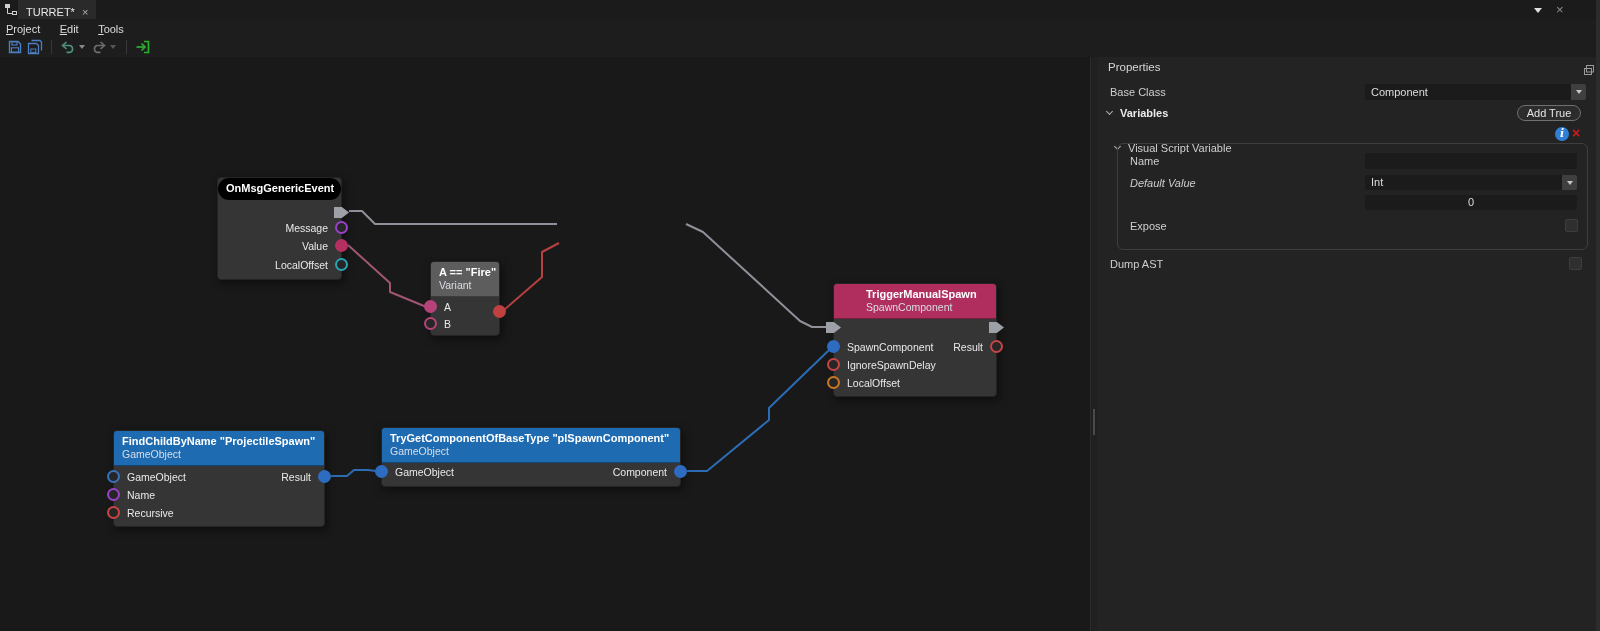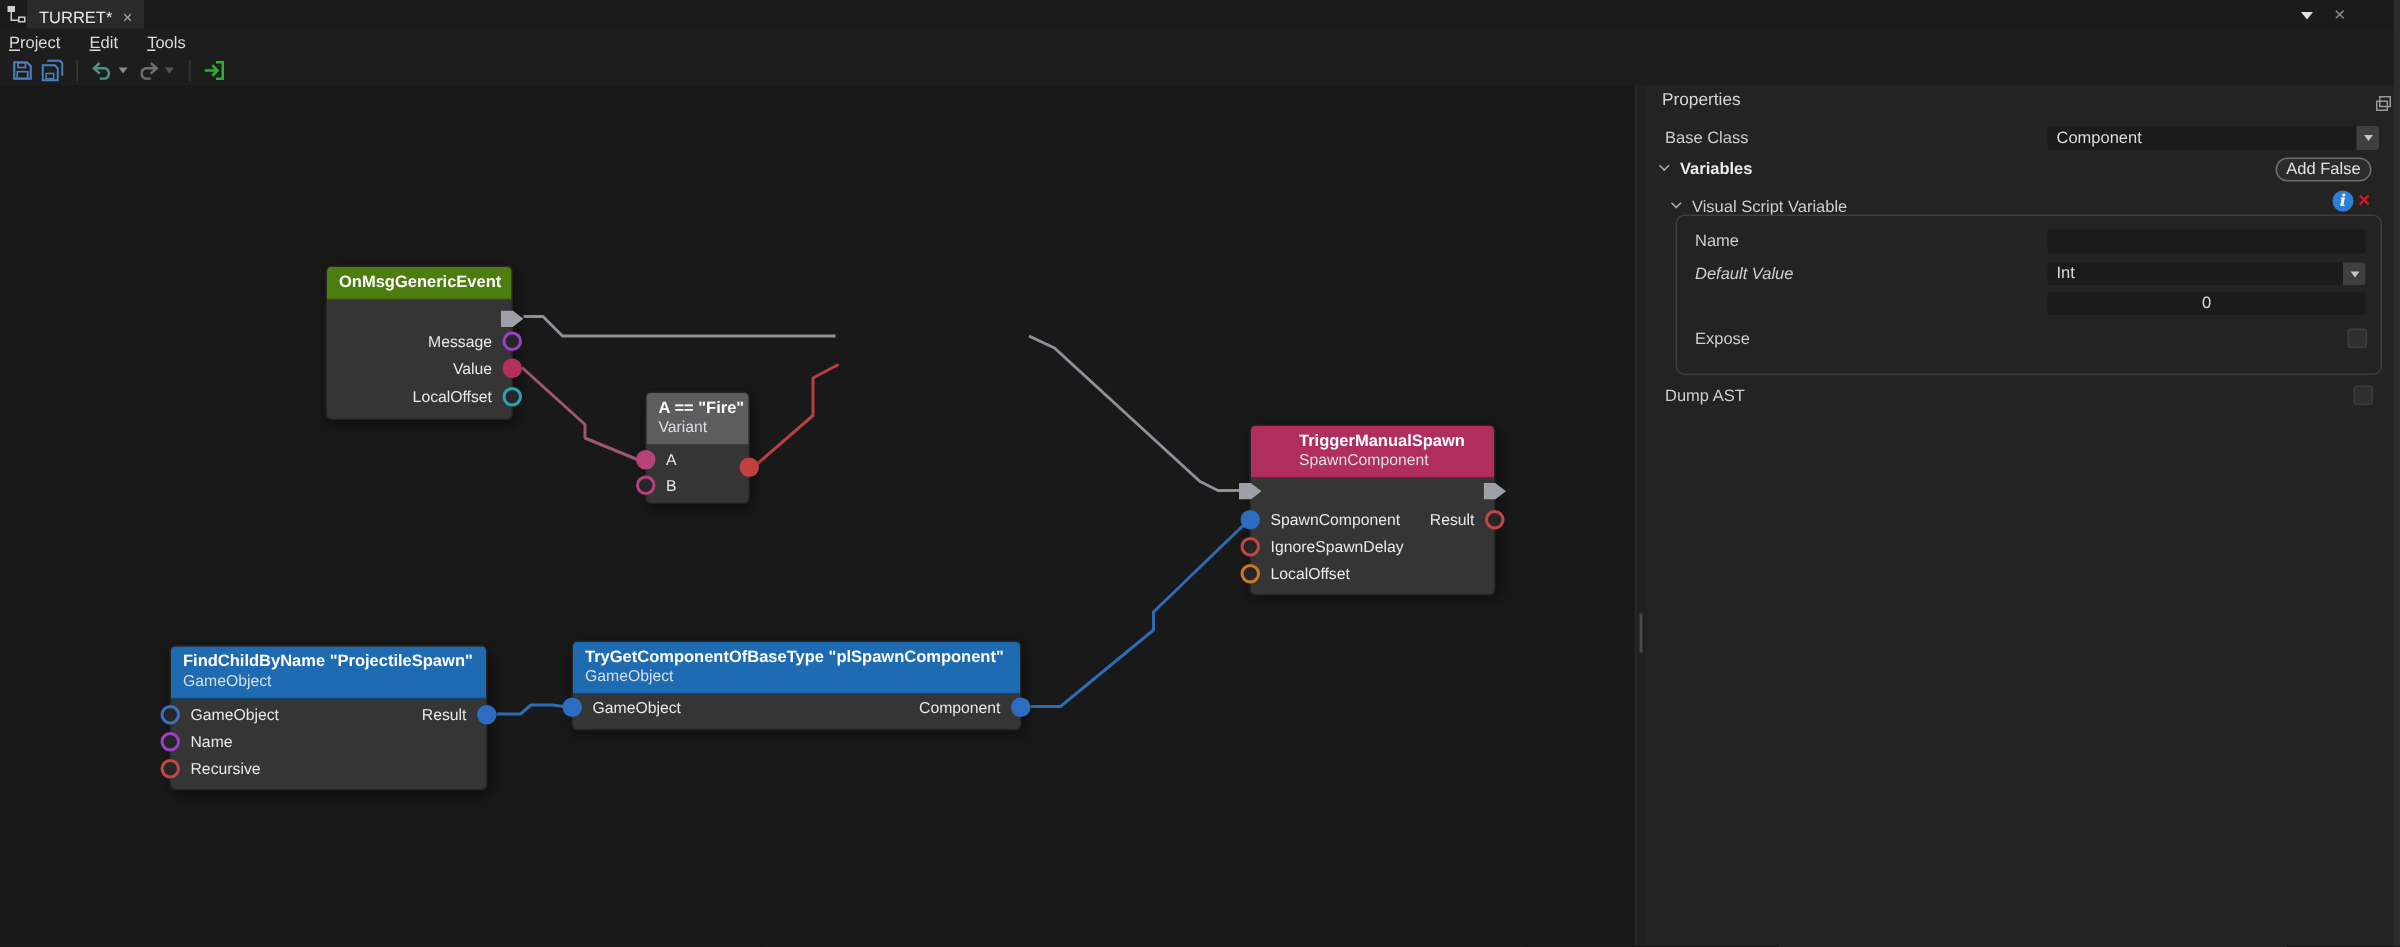--- a/index.html
+++ b/index.html
@@ -136,21 +136,21 @@
   <svg class="wires" width="1600" height="631">
     <polyline points="349,211 362,211 375,224 557,224" fill="none" stroke-width="2" stroke-linejoin="round" style="stroke: rgb(143, 144, 153);"></polyline>
     <polyline points="348,245 390,283 390,292 424,306 430,306" fill="none" stroke-width="2" stroke-linejoin="round" style="stroke: rgb(160, 86, 115);"></polyline>
     <polyline points="504,310 542,277 542,252 559,243" fill="none" stroke-width="2" stroke-linejoin="round" style="stroke: rgb(185, 64, 64);"></polyline>
     <polyline points="686,224 703,232 800,321 812,327 826,327" fill="none" stroke-width="2" stroke-linejoin="round" style="stroke: rgb(143, 144, 153);"></polyline>
     <polyline points="331,476 347,476 354,470 368,470 376,471" fill="none" stroke-width="2" stroke-linejoin="round" style="stroke: rgb(44, 108, 180);"></polyline>
     <polyline points="687,471 707,471 769,420 769,408 827,352 833,347" fill="none" stroke-width="2" stroke-linejoin="round" style="stroke: rgb(44, 108, 180);"></polyline>
   </svg>
 
   <div class="node" style="left:217px;top:177px;width:125px;height:103px;">
-    <div class="nhead" style="background-color: #4d7c0f;">
+    <div class="nhead" style="background-color: #000000; border-radius: 11px;">
       <div class="ntitle">OnMsgGenericEvent</div>
     </div>
     <div class="prow" style="top:27px;">
         <span class="execpin right"></span>
       </div>
     <div class="prow" style="top:42px;">
       <span class="outlbl">Message</span>
       <span class="pin right" style="border-color: rgb(154, 65, 200);"></span>
     </div>
     <div class="prow" style="top:60px;">
@@ -258,23 +258,23 @@
     <div class="field" style="left:268px;top:27px;width:221px;height:16px;">
       <span class="fval">Component</span>
       <span class="caret-btn">
           <span class="dcaret"></span>
         </span>
     </div>
 
     <div class="plabel-row" style="left:10px;top:48px;">
       <span class="chev"></span><span class="bold">Variables</span>
     </div>
-    <div class="additem">Add False</div>
-
-    <div class="plabel-row" style="left:18px;top:73px;">
+    <div class="additem">Add True</div>
+
+    <div class="plabel-row" style="left:18px;top:83px;">
       <span class="chev"></span><span>Visual Script Variable</span>
     </div>
     <div class="info-ic">i</div>
     <div class="x-ic">×</div>
 
     <div class="groupbox"></div>
 
     <div class="plabel-row" style="left:33px;top:96px;">Name</div>
     <div class="tinput" style="left:268px;top:96px;width:212px;height:16px;"></div>
 

